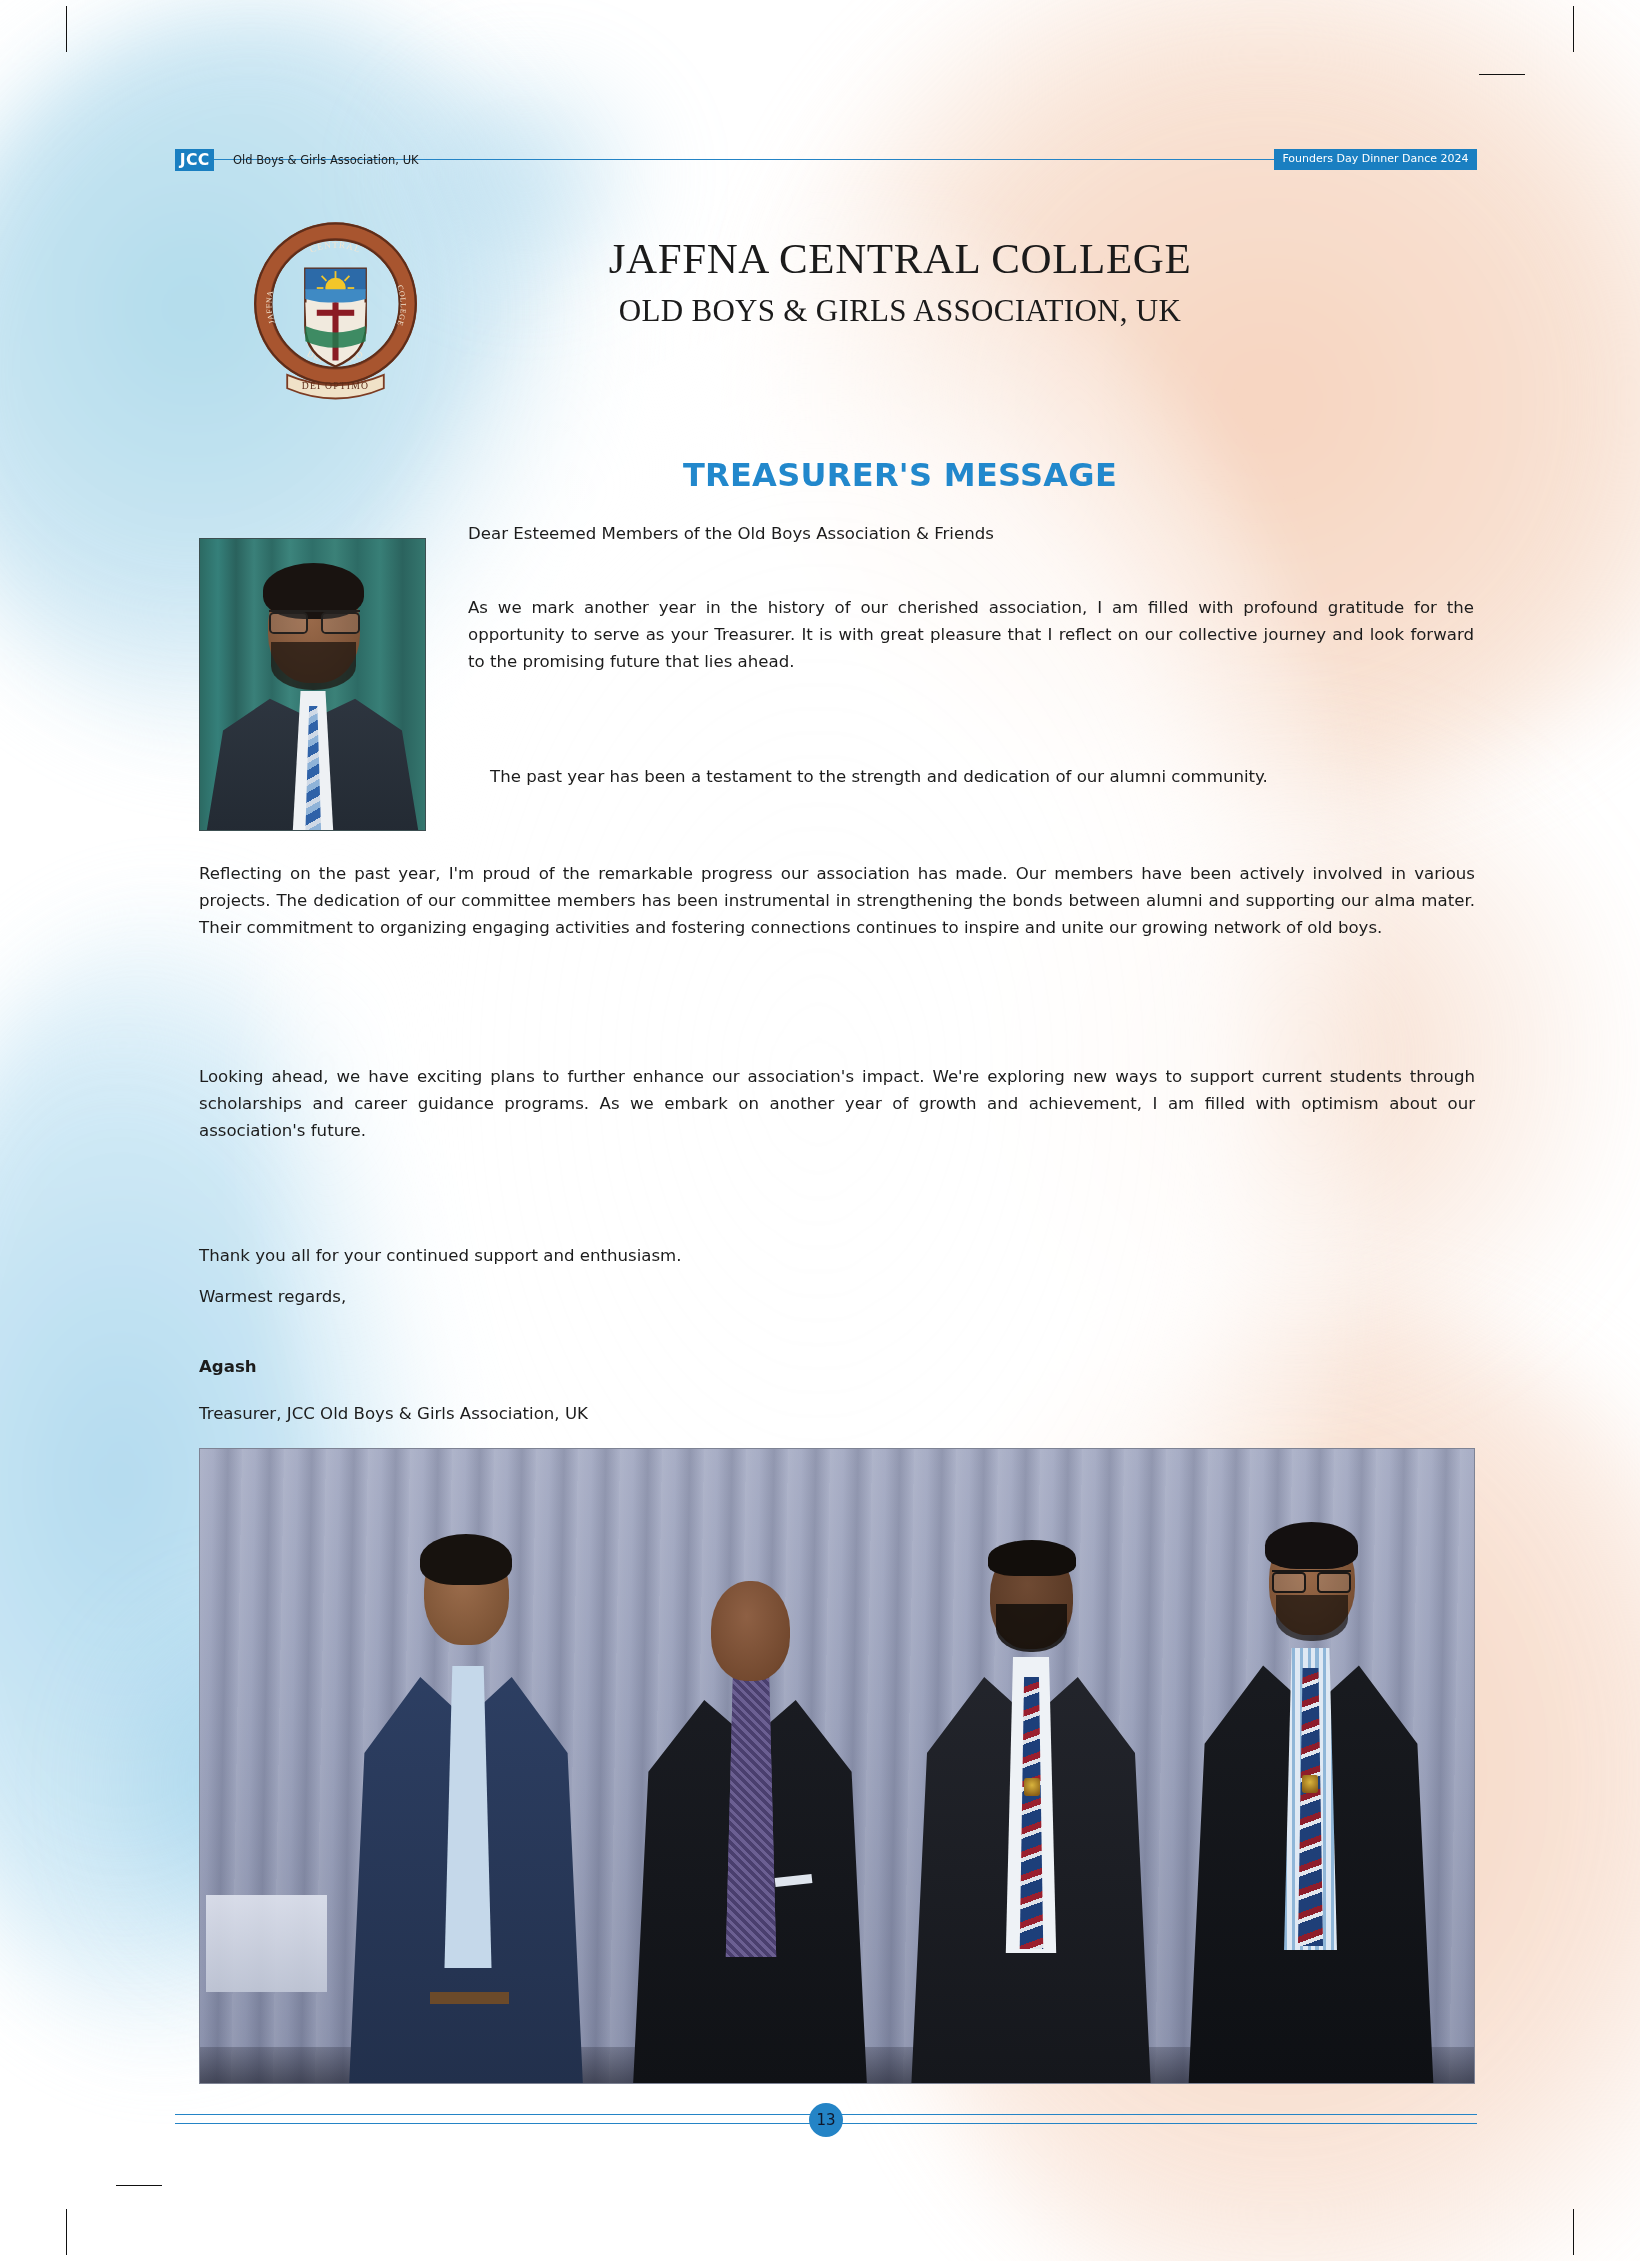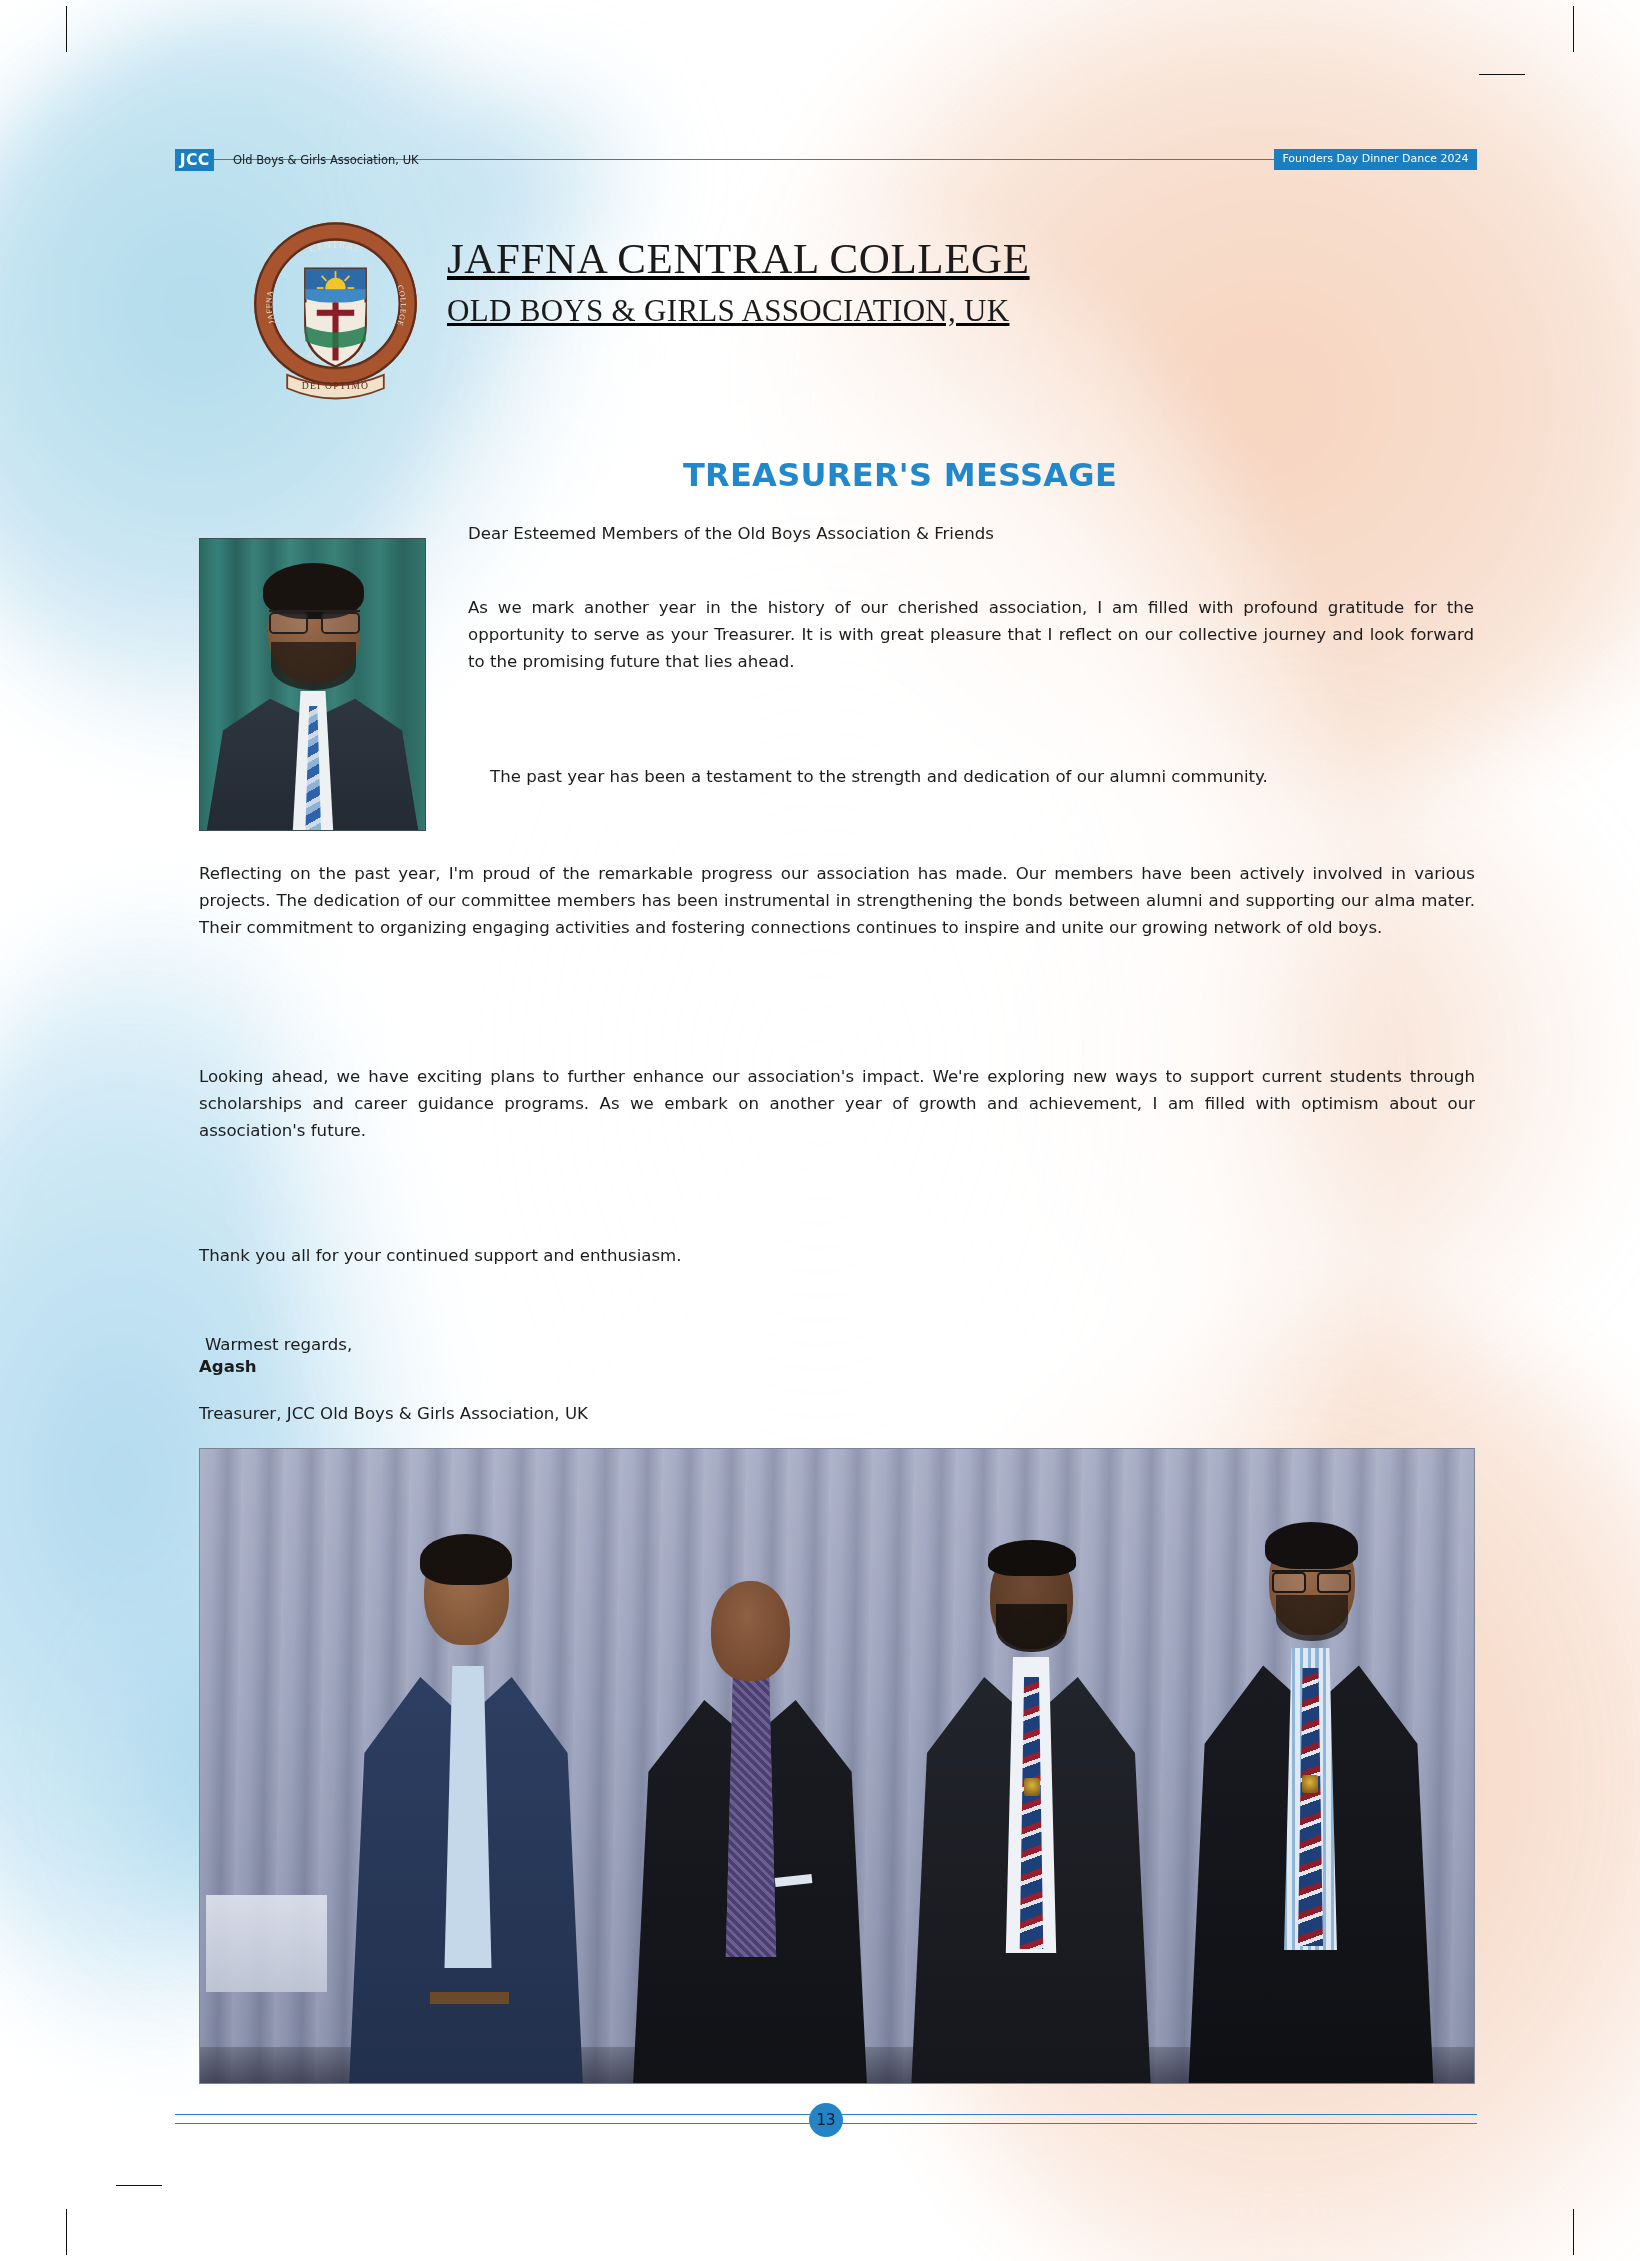--- a/index.html
+++ b/index.html
@@ -137,21 +137,21 @@
     position: absolute;
     left: 254px; top: 196px;
     width: 163px; height: 242px;
   }
   .crest svg { display: block; }
 
   .title-block {
     position: absolute;
     left: 447px; top: 236px;
     width: 906px;
-    text-decoration: underline;
+    text-align: center;
   }
   .college-name {
     font-family: "Liberation Serif", serif;
     font-size: 43px;
     letter-spacing: 0.6px;
     color: #1b1b1b;
     line-height: 1.05;
     white-space: nowrap;
   }
   .assoc-name {
@@ -261,21 +261,21 @@
     text-align: justify;
   }
   .para.nojust { text-align: left; }
 
   .p-greeting { left: 468px; top: 521px; width: 1006px; }
   .p-1 { left: 468px; top: 595px; width: 1006px; }
   .p-2 { left: 468px; top: 764px; width: 1006px; margin-left: 22px; }
   .p-3 { left: 199px; top: 861px; width: 1276px; }
   .p-4 { left: 199px; top: 1064px; width: 1276px; }
   .p-5 { left: 199px; top: 1243px; width: 1276px; }
-  .p-6 { left: 199px; top: 1332px; width: 1276px; margin-left: 6px; }
+  .p-6 { left: 199px; top: 1284px; width: 1276px; }
   .p-sign {
     left: 199px; top: 1354px; width: 1276px;
     font-weight: bold;
   }
   .p-role { left: 199px; top: 1401px; width: 1276px; }
 
   
   .group-photo {
     position: absolute;
     left: 199px; top: 1448px;

